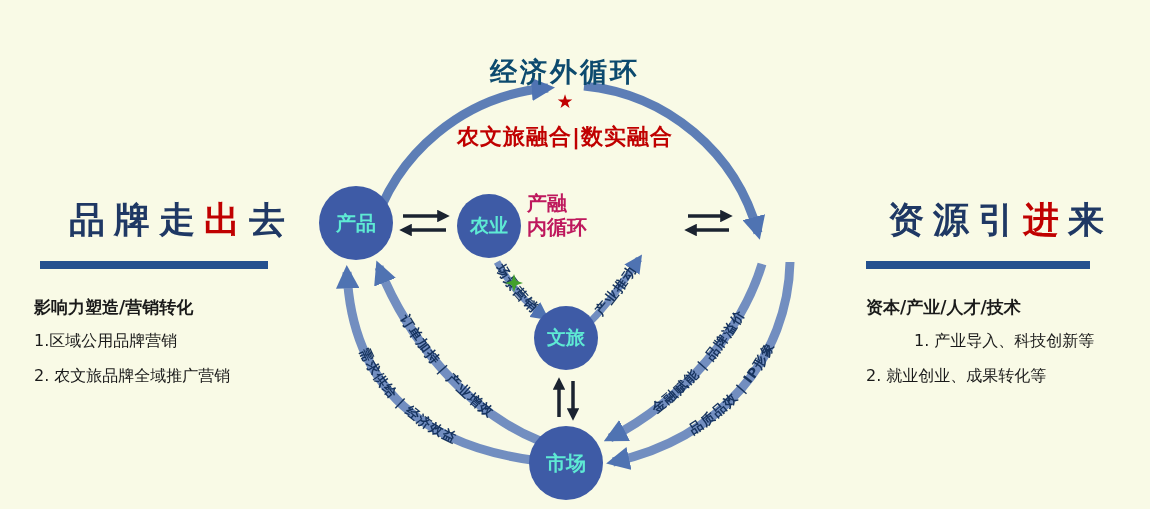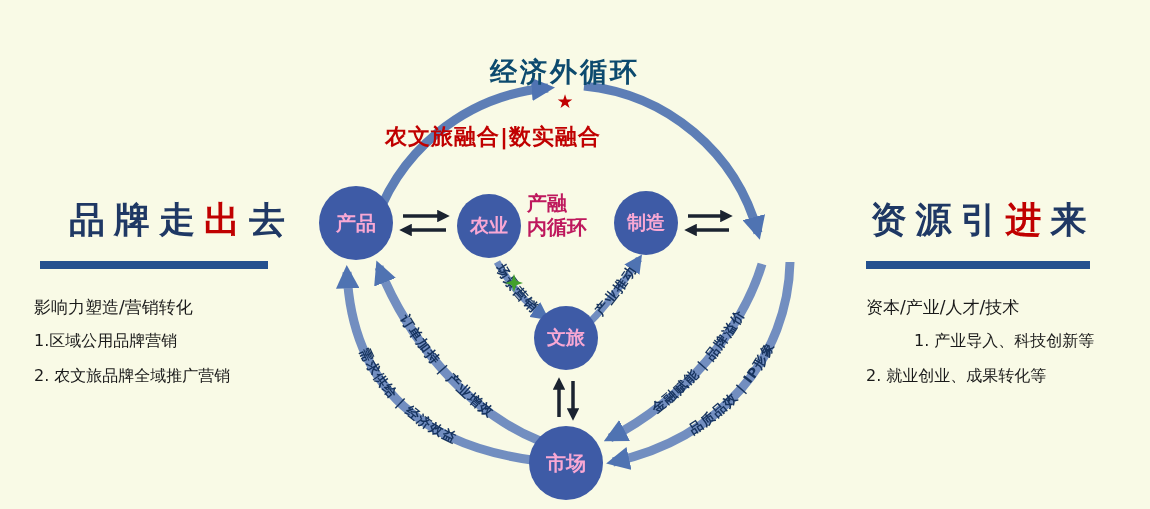--- a/index.html
+++ b/index.html
@@ -5,48 +5,48 @@
   html,body{margin:0;padding:0;}
   body{font-family:"DejaVu Sans","Liberation Sans",sans-serif;}
   .stage{position:relative;width:1150px;height:509px;background:#f9fae6;overflow:hidden;}
   .abs{position:absolute;}
   svg.overlay{position:absolute;left:0;top:0;width:1150px;height:509px;}
 
   
   .top-title{left:435px;top:54px;width:260px;text-align:center;font-size:27px;font-weight:bold;
              color:#0c4a6e;letter-spacing:3px;}
   .top-star{left:435px;top:90px;width:260px;text-align:center;font-size:19px;color:#c00000;}
-  .top-subtitle{left:385px;top:122px;width:360px;font-size:22px;font-weight:bold;
+  .top-subtitle{left:385px;top:122px;width:360px;text-align:center;font-size:22px;font-weight:bold;
                 color:#c00000;letter-spacing:1px;}
 
   
   .center-label{left:527px;top:191px;width:80px;text-align:left;color:#be185d;
                 font-weight:bold;font-size:20px;line-height:1.2;}
 
   
   .node{display:flex;align-items:center;justify-content:center;border-radius:50%;
-        background:#3e5ba6;color:#f9a8d4;font-weight:bold;}
+        background:#3e5ba6;color:#5eead4;font-weight:bold;}
   .node-lg{width:74px;height:74px;font-size:20px;}
   .node-sm{width:64px;height:64px;font-size:19px;}
   .n-product{left:319px;top:186px;}
   .n-agri{left:457px;top:194px;}
   .n-manu{left:614px;top:191px;}
   .n-brand{left:739px;top:186px;}
   .n-tour{left:534px;top:306px;}
   .n-market{left:529px;top:426px;}
 
   
   .big-title{font-size:36px;font-weight:bold;color:#1f3864;letter-spacing:9px;white-space:nowrap;}
   .big-title .red{color:#c00000;}
   .lp-title{left:34px;top:196px;width:260px;text-align:right;}
-  .rp-title{left:853px;top:196px;width:260px;text-align:center;font-family:Liberation Serif, serif;}
+  .rp-title{left:853px;top:196px;width:260px;text-align:right;font-family:Liberation Serif, serif;}
   .bar{height:8px;background:#24508f;}
   .lp-bar{left:40px;top:261px;width:228px;}
   .rp-bar{left:866px;top:261px;width:224px;}
-  .panel-sub{font-size:17px;font-weight:normal;color:#1a1a1a;white-space:nowrap;}
+  .panel-sub{font-size:17px;font-weight:bold;color:#1a1a1a;white-space:nowrap;}
   .panel-item{font-size:16px;color:#1a1a1a;white-space:nowrap;}
   .lp-sub{left:34px;top:296px;}
   .lp-i1{left:34px;top:331px;}
   .lp-i2{left:34px;top:366px;}
   .rp-sub{left:866px;top:296px;}
   .rp-i1{left:866px;top:331px;margin-left:48px;}
   .rp-i2{left:866px;top:366px;}
 
   .flow-label{font-size:13.5px;font-weight:bold;fill:#16335e;letter-spacing:1px;}
 </style>
@@ -121,21 +121,20 @@
   <div class="abs top-star">★</div>
   <div class="abs top-subtitle">农文旅融合|数实融合</div>
 
   <div class="abs center-label">
     <div>产融</div>
     <div>内循环</div>
   </div>
 
   <div class="abs node node-lg n-product">产品</div>
   <div class="abs node node-sm n-agri">农业</div>
-  <div class="abs node node-sm n-manu">制造</div>
   <div class="abs node node-sm n-tour">文旅</div>
   <div class="abs node node-lg n-market">市场</div>
 
   <div class="abs big-title lp-title"><span>品牌走</span><span class="red">出</span><span>去</span></div>
   <div class="abs bar lp-bar"></div>
   <div class="abs panel-sub lp-sub">影响力塑造/营销转化</div>
   <div class="abs panel-item lp-i1">1.区域公用品牌营销</div>
   <div class="abs panel-item lp-i2">2. 农文旅品牌全域推广营销</div>
 
   <div class="abs big-title rp-title"><span>资源引</span><span class="red">进</span><span>来</span></div>

